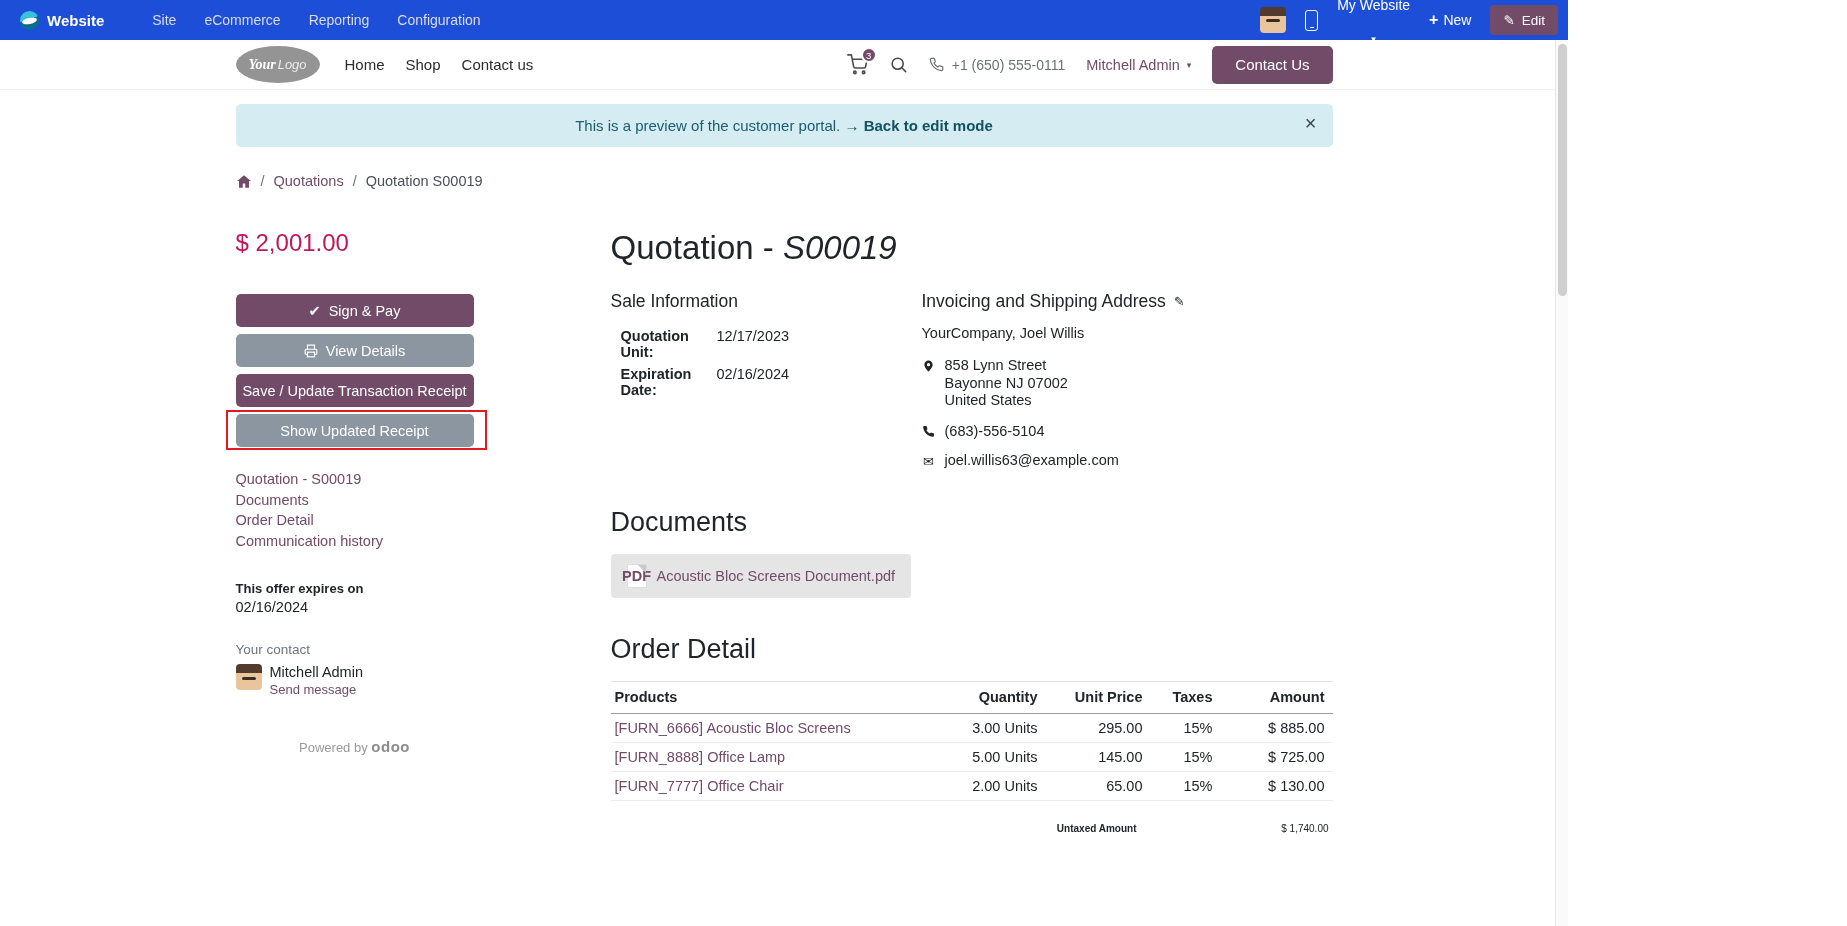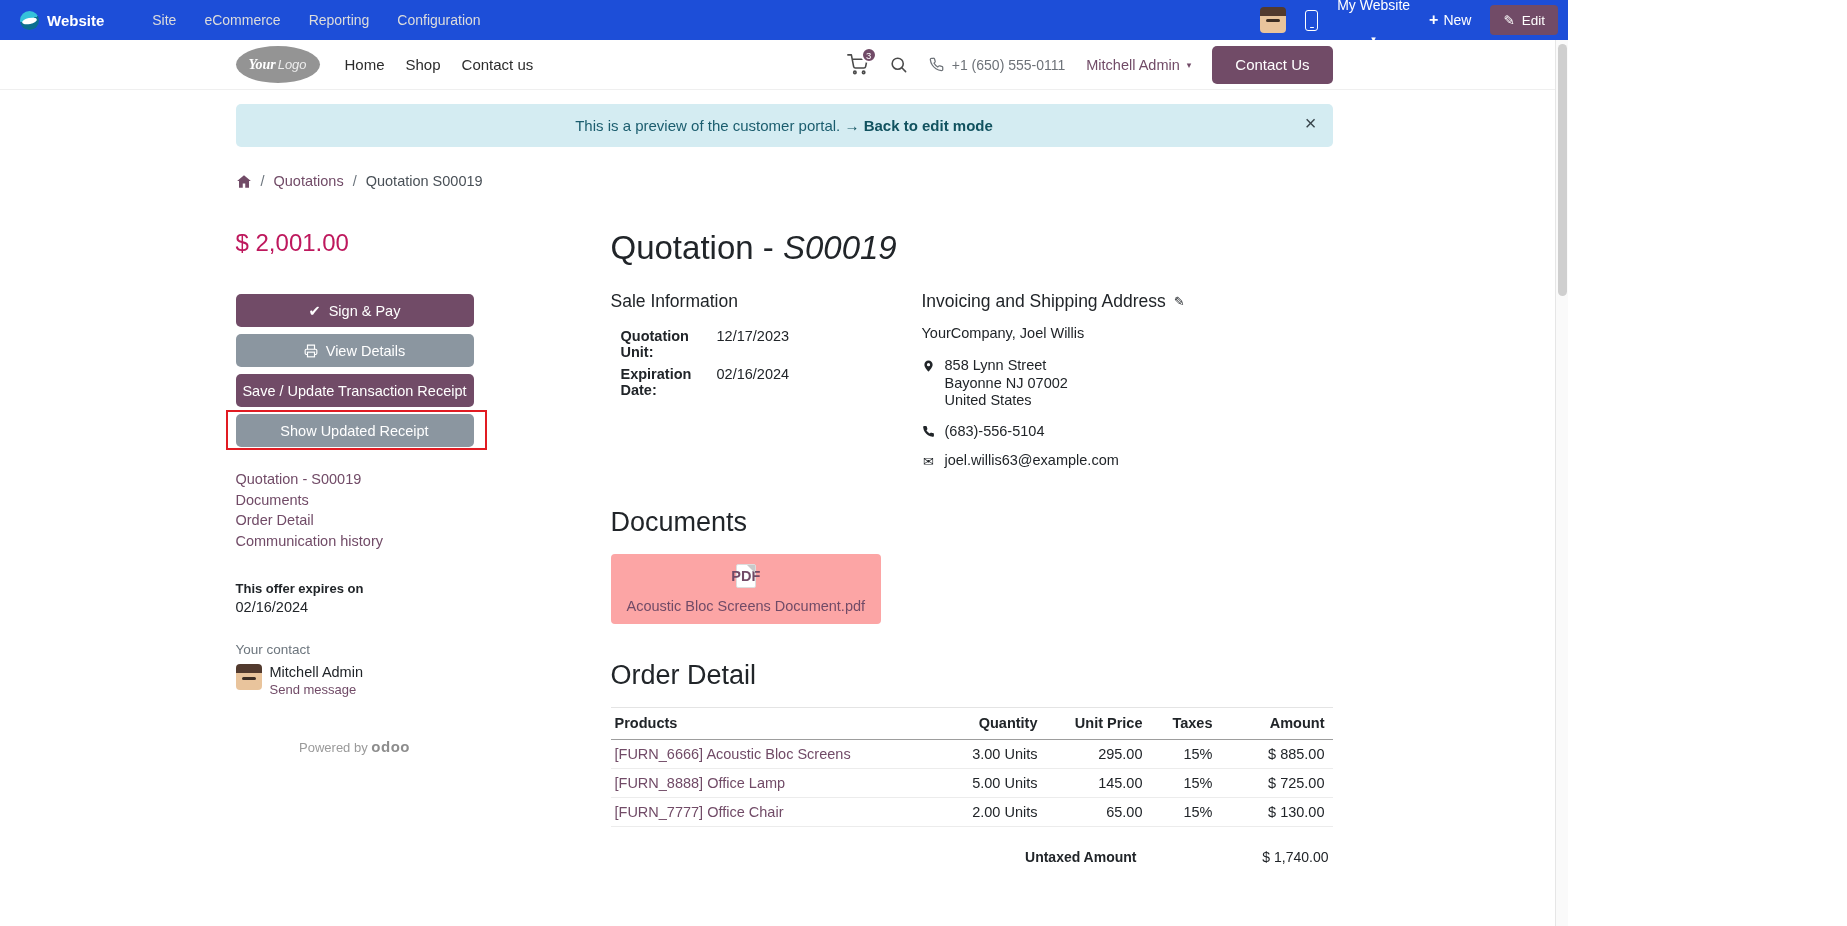--- a/index.html
+++ b/index.html
@@ -89,33 +89,33 @@
   .h5 { font-size:17.5px; font-weight:500; color:#212529; margin-bottom:13px; display:flex; align-items:center; gap:8px; }
   .sale-row { display:flex; padding:3px 0 3px 10px; font-size:14.5px; color:#212529; }
   .sale-label { font-weight:700; width:96px; flex:none; }
   .addr-company { font-size:14.5px; color:#212529; margin-bottom:6px; }
   .addr-line { display:flex; gap:9px; font-size:14.5px; color:#212529; margin-top:16px; }
   .addr-line .ic { width:14px; flex:none; display:flex; justify-content:center; color:#212529; padding-top:2px; }
   .addr-multiline div { line-height:17.5px; }
   .addr-gap { margin-top:13px; }
   .section-h2 { font-size:27px; font-weight:400; color:#212529; }
   .documents-h2 { margin-top:38px; }
-  .doc-card { display:inline-flex; align-items:center; gap:10px; background:#fca5a5; border-radius:4px; padding:10px 16px; margin-top:16px; cursor:pointer;flex-direction:column; }
+  .doc-card { display:inline-flex; align-items:center; gap:10px; background:#e5e5e5; border-radius:4px; padding:10px 16px; margin-top:16px; cursor:pointer; }
   .doc-card span { color:#714B67; font-size:14.5px; }
   .pdf-icon { width:20px; height:24px; background:#fff; border:1px solid #ddd; border-radius:2px; position:relative; display:flex; align-items:flex-end; justify-content:center; }
   .pdf-icon::before { content:""; position:absolute; top:0; right:0; border:4px solid #c9c9c9; border-left-color:transparent; border-bottom-color:transparent; }
   .pdf-letters { color:#e2231a; font-size:7px; font-weight:700; padding-bottom:3px; }
   .order-h2 { margin-top:36px; margin-bottom:16px; }
   table.order { width:100%; border-collapse:collapse; font-size:14.5px; }
   table.order th { padding:7px 8px 8px; border-top:1px solid #e4e4e4; border-bottom:1px solid #9d9d9d; text-align:right; font-weight:700; color:#212529; }
   table.order th:first-child { text-align:left; padding-left:4px; }
   table.order td { padding:6px 8px; border-bottom:1px solid #ececec; text-align:right; color:#212529; }
   table.order td:first-child { text-align:left; padding-left:4px; }
   table.order td:first-child a { color:#714B67; }
-  .totals { display:flex; justify-content:flex-end; align-items:center; margin-top:10px; padding:12px 4px 0 0; font-size:14px; color:#212529; }
+  .totals { display:flex; justify-content:flex-end; align-items:center; margin-top:10px; padding:12px 4px 0 0; font-size:10px; color:#212529; }
   .t-label { font-weight:700; }
   .t-value { width:192px; text-align:right; }
 
   
   .scrollbar { position:absolute; top:40px; right:0; bottom:0; width:13px; background:#fafafa; border-left:1px solid #e6e6e6; }
   .scroll-thumb { width:9px; height:252px; margin:4px auto 0; background:#cfcfcf; border-radius:5px; }
 
   svg { display:block; }
 </style>
 </head>

